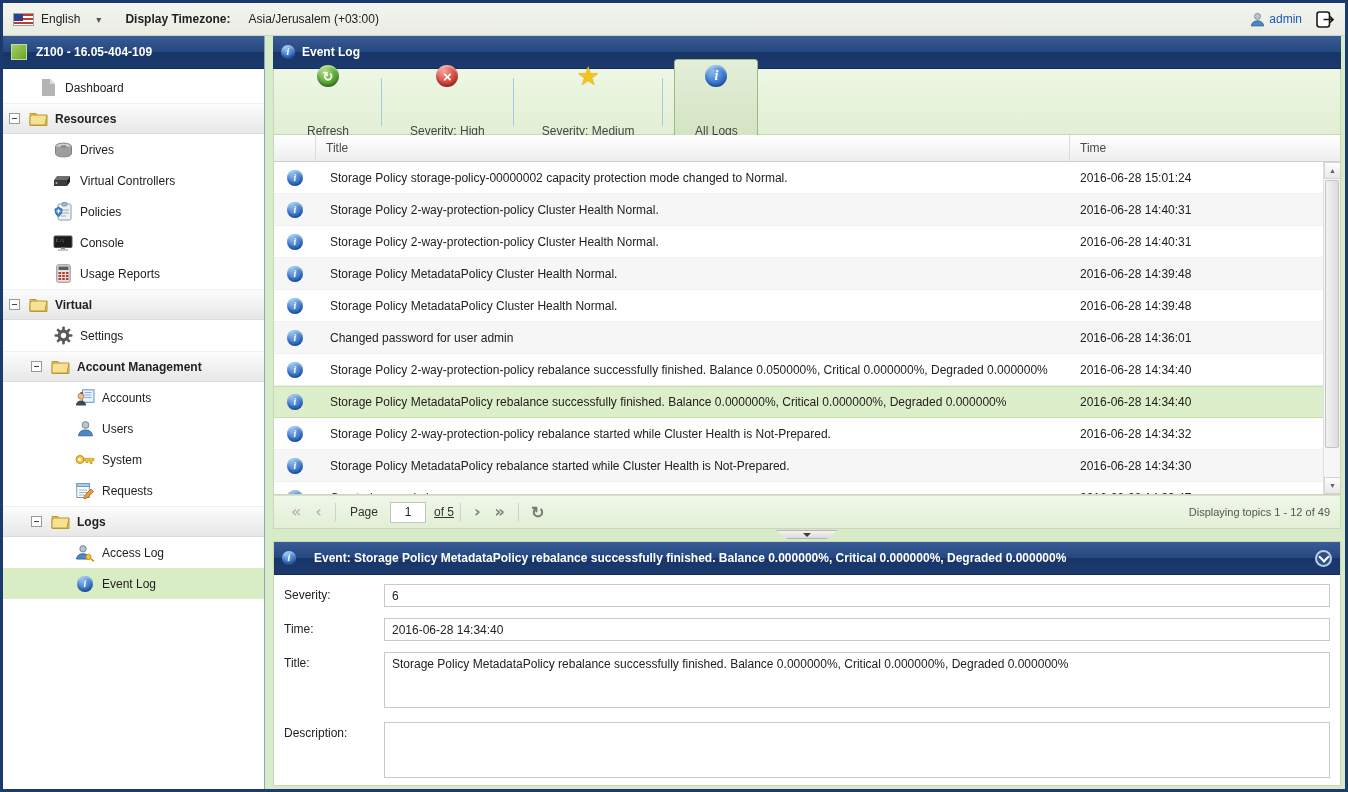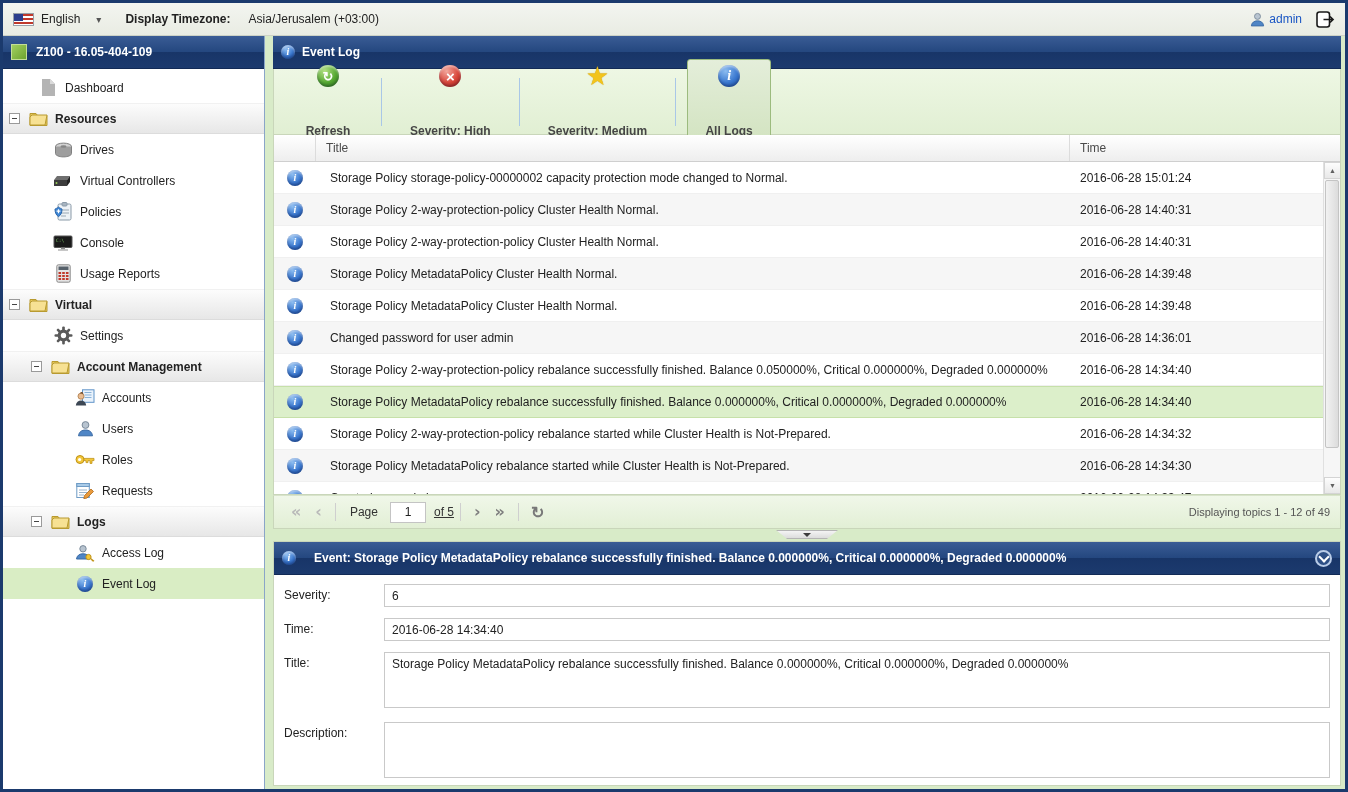--- a/index.html
+++ b/index.html
@@ -54,21 +54,21 @@
   .sphere i { font-family: "Liberation Serif", serif; font-style: italic; font-weight: bold; }
   .s14 i, .s15 i, .s16 i { font-size: 10px; line-height: 1; } .s22 i { font-size: 14px; line-height: 1; }
   .g13 { font-size: 13px; font-weight: bold; line-height: 1; } .g15 { font-size: 15px; font-weight: bold; line-height: 1; }
   .star { color: #f2c41d; font-size: 26px; line-height: 22px; text-shadow: 0 0 1px #b8901a; }
 
   
   .main-header { height: 26px; flex: 0 0 auto; }
   .toolbar { height: 66px; flex: 0 0 auto; background: linear-gradient(#eef7e4, #e1efd3); border: 1px solid #c9d6ba; border-top: none; display: flex; align-items: center; padding: 0 12px; }
   .tool-btn { display: flex; flex-direction: column; align-items: center; justify-content: center; gap: 5px; padding: 5px 16px; min-width: 84px; border: 1px solid transparent; border-radius: 3px; cursor: pointer; }
   .tool-btn.pressed { background: linear-gradient(#e4eeda, #d2e3c0); border-color: #9cbb7e; }
-  .tool-label { font-weight: bold; color: #464646; margin-top: 32px; }
+  .tool-label { font-weight: normal; color: #464646; margin-top: 32px; }
   .tool-sep { width: 1px; height: 48px; background: #a9c7e7; margin: 0 11px; flex: 0 0 auto; }
 
   
   .grid { flex: 0 0 auto; background: #fff; border: 1px solid #c9d6ba; border-top: none; display: flex; flex-direction: column; }
   .grid-header { height: 27px; flex: 0 0 auto; display: flex; background: linear-gradient(#ffffff, #eeeeee); border-bottom: 1px solid #cfcfcf; color: #4a4a4a; }
   .gh-cell { display: flex; align-items: center; padding: 0 10px; cursor: pointer; }
   .gh-icon { width: 42px; border-right: 1px solid #dcdcdc; }
   .gh-title { flex: 1; border-right: 1px solid #dcdcdc; }
   .gh-time { width: 270px; }
   .grid-body { height: 332px; position: relative; overflow: hidden; }
@@ -293,21 +293,21 @@
             <span class="tree-label">Users</span>
           </div>
           <div class="tree-item leaf lvl-3">
             <span class="ticon">
               <svg width="20" height="11" viewBox="0 0 20 11">
                 <circle cx="5" cy="5.5" r="4" fill="#f3c73a" stroke="#c09318"></circle>
                 <circle cx="4.6" cy="5.5" r="1.6" fill="#fff"></circle>
                 <path d="M9 4.4h10v2.2h-2v2.8h-2V6.6h-2v2h-2v-2H9z" fill="#f3c73a" stroke="#c09318" stroke-width="0.8"></path>
               </svg>
             </span>
-            <span class="tree-label">Roles</span>
+            <span class="tree-label">System</span>
           </div>
           <div class="tree-item leaf lvl-3">
             <span class="ticon">
               <svg width="18" height="17" viewBox="0 0 18 17">
                 <rect x="0.8" y="1.5" width="12.5" height="14" fill="#fff" stroke="#6f9cc6"></rect>
                 <rect x="0.8" y="1.5" width="12.5" height="3" fill="#a9cbe8" stroke="#6f9cc6"></rect>
                 <path d="M3 8h8M3 10.5h8M3 13h5" stroke="#9ab4cc"></path>
                 <path d="M8.5 13.5l6.5-6.5 2.5 2.5-6.5 6.5-3.2.7z" fill="#e89a3c" stroke="#b06a1a" stroke-width="0.8"></path>
               </svg>
             </span>

